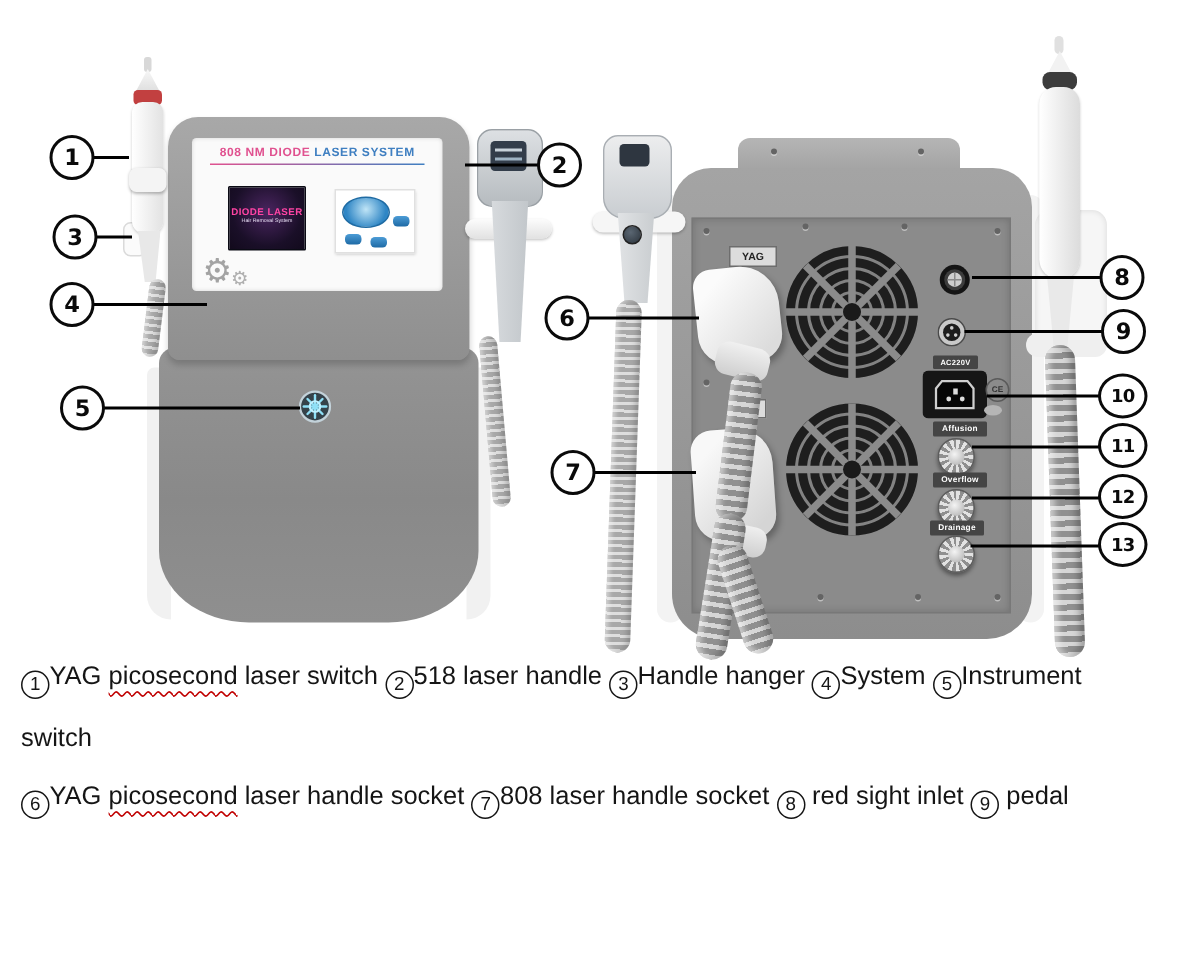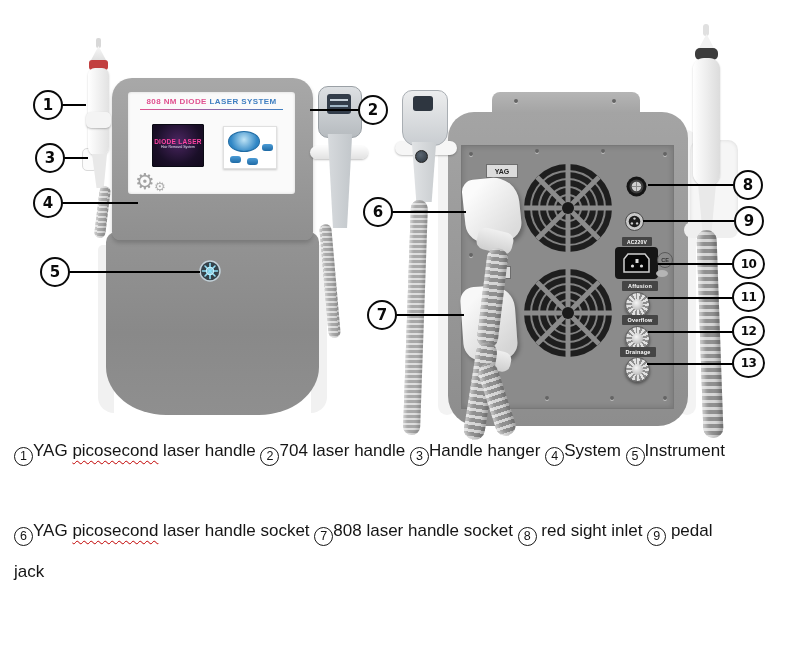--- a/index.html
+++ b/index.html
@@ -280,21 +280,21 @@
   <div class="callout" style="left:40px;top:257px;">5</div>
   <div class="callout" style="left:363px;top:197px;">6</div>
   <div class="callout" style="left:367px;top:300px;">7</div>
   <div class="callout" style="left:733px;top:170px;">8</div>
   <div class="callout" style="left:734px;top:206px;">9</div>
   <div class="callout wide" style="left:732px;top:249px;">10</div>
   <div class="callout wide" style="left:732px;top:282px;">11</div>
   <div class="callout wide" style="left:732px;top:316px;">12</div>
   <div class="callout wide" style="left:732px;top:348px;">13</div>
 
-  <div class="cap-row" style="top:441px;"><span class="cnum">1</span><span>YAG </span><span class="wavy">picosecond</span><span> laser handle </span><span class="cnum">2</span><span>704 laser handle </span><span class="cnum">3</span><span>Handle hanger </span><span class="cnum">4</span><span>System </span><span class="cnum">5</span><span>Instrument</span></div>
-
+  <div class="cap-row" style="top:441px;"><span class="cnum">1</span><span>YAG </span><span class="wavy">picosecond</span><span> laser switch </span><span class="cnum">2</span><span>518 laser handle </span><span class="cnum">3</span><span>Handle hanger </span><span class="cnum">4</span><span>System </span><span class="cnum">5</span><span>Instrument</span></div>
+
+  <div class="cap-row" style="top:482px;"><span>switch</span></div>
 
   <div class="cap-row" style="top:521px;"><span class="cnum">6</span><span>YAG </span><span class="wavy">picosecond</span><span> laser handle socket </span><span class="cnum">7</span><span>808 laser handle socket </span><span class="cnum">8</span><span> red sight inlet </span><span class="cnum">9</span><span> pedal</span></div>
 
-  <div class="cap-row" style="top:562px;"><span>jack</span></div>
 
 
 </div>
 
 </body></html>

